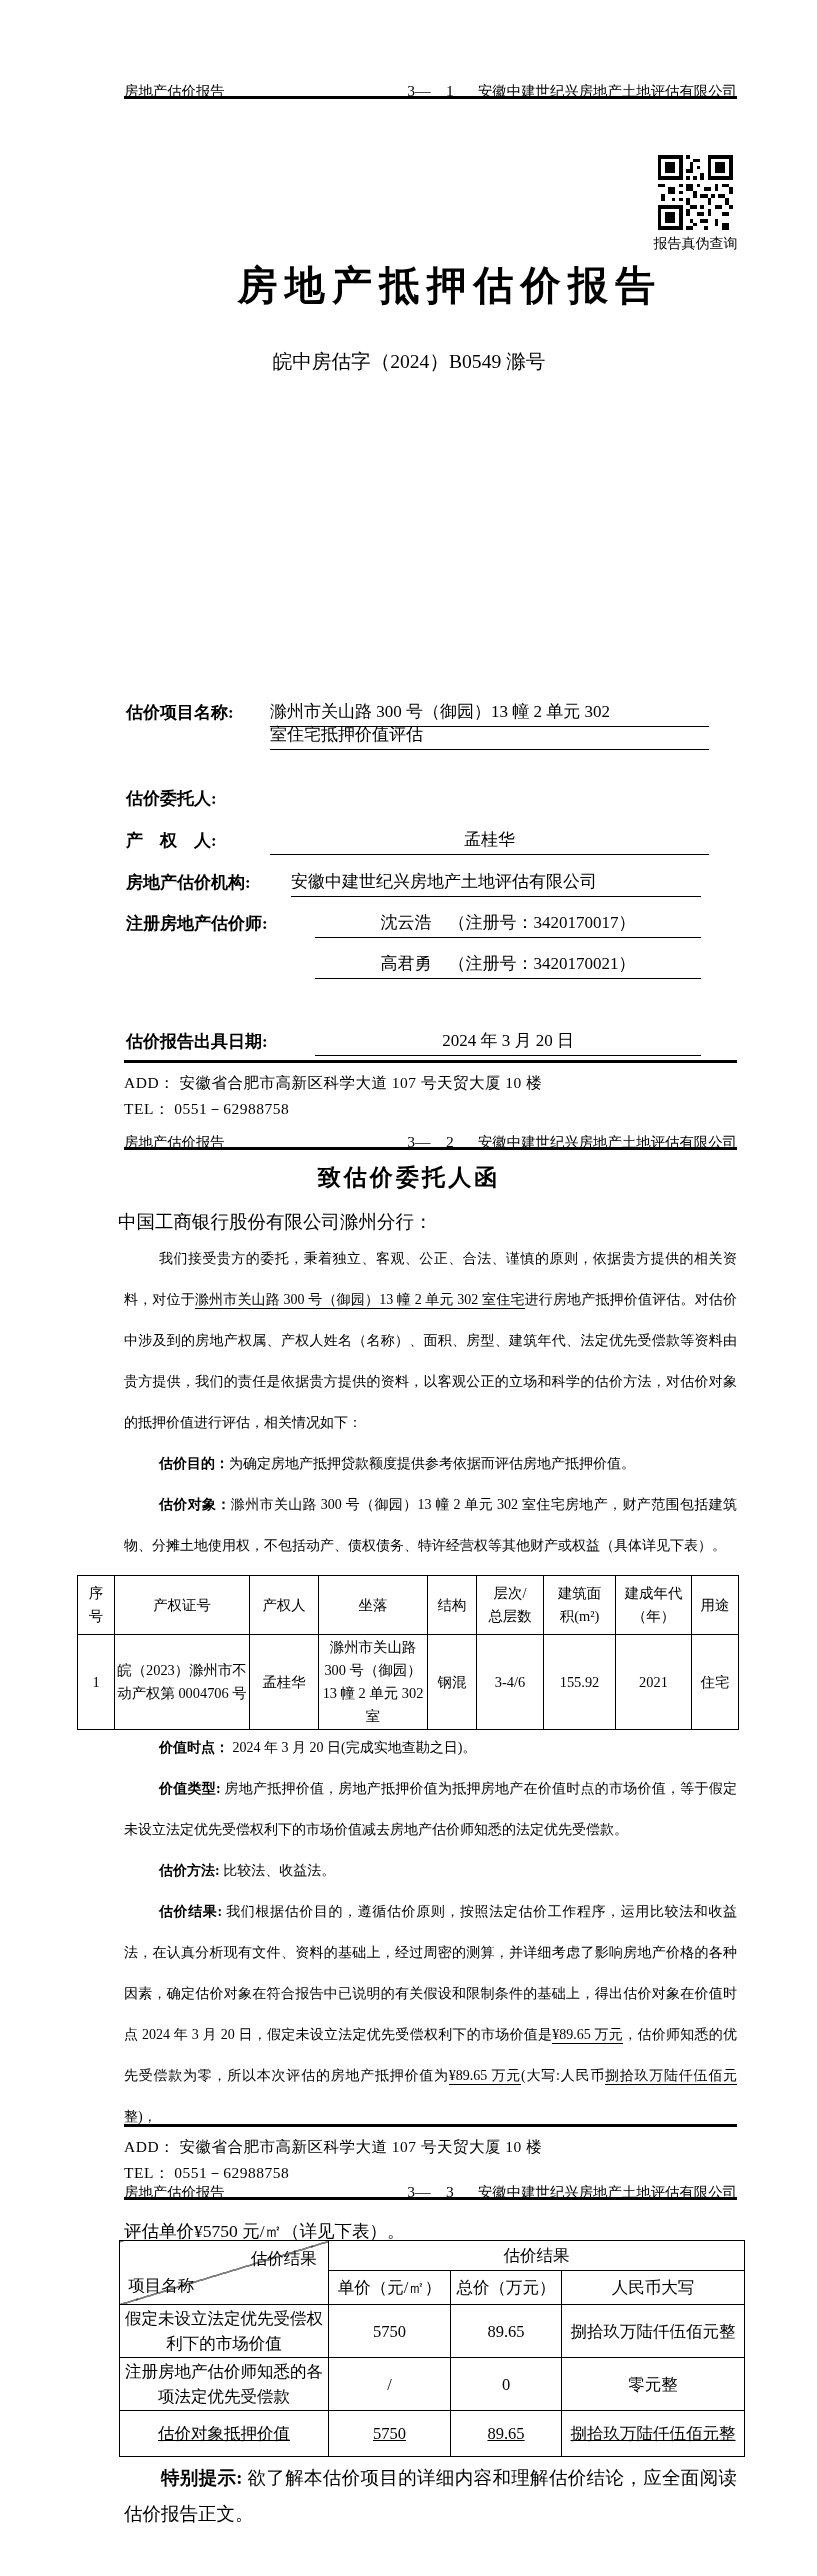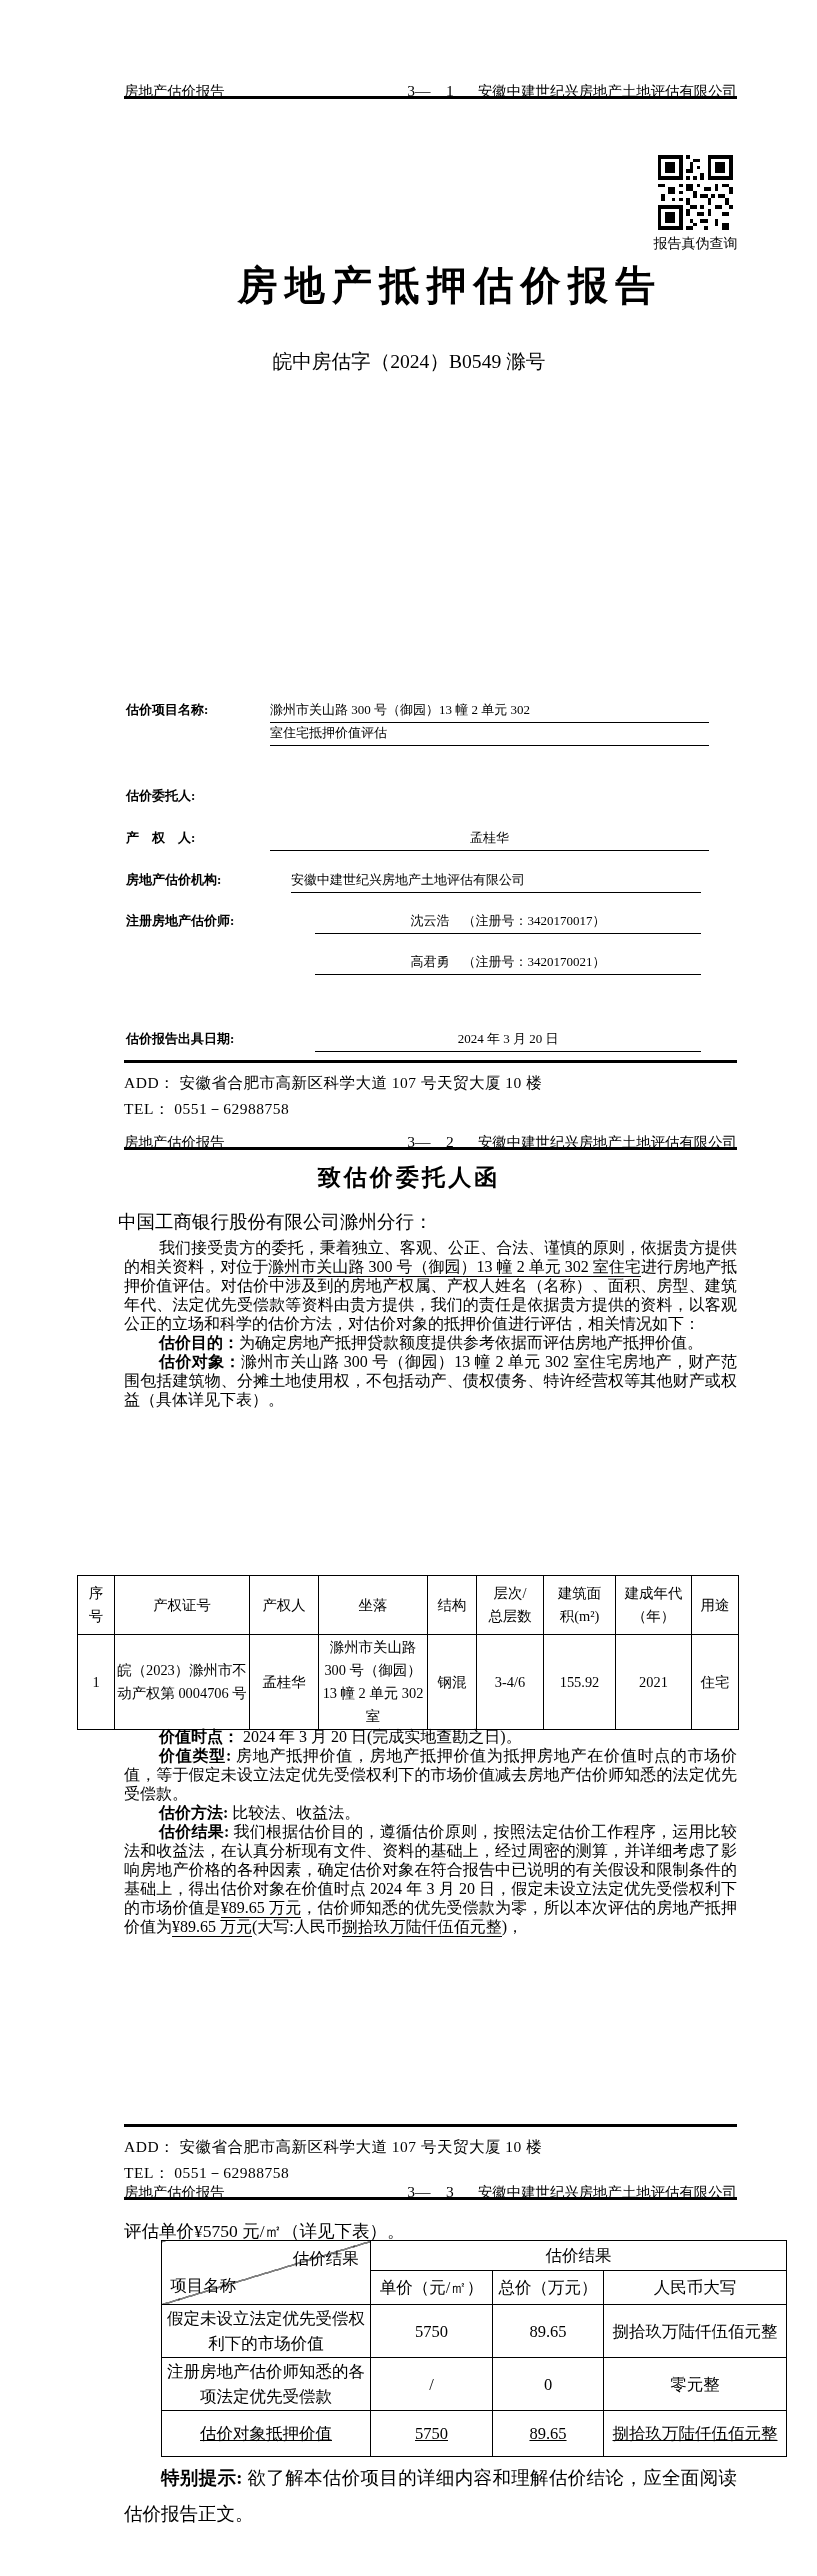--- a/index.html
+++ b/index.html
@@ -6,35 +6,35 @@
   .canvas{position:relative;width:818px;height:3300px;background:#ffffff;overflow:hidden;
           font-family:"Liberation Serif","DejaVu Serif",serif;color:#000;}
   .abs{position:absolute;}
   .pagehead{position:absolute;left:124px;width:613px;display:flex;align-items:baseline;font-size:14.4px;justify-content:space-between;}
   .pagehead .ph-left{flex:1;text-align:left;}
   .pagehead .ph-mid{flex:0 0 auto;font-size:15.5px;white-space:pre;}
   .pagehead .ph-right{flex:1;text-align:right;}
   .rule{position:absolute;left:124px;width:613px;background:#000;}
   .title{position:absolute;left:0;width:818px;text-align:center;font-size:40px;font-weight:700;letter-spacing:7.2px;}
   .subtitle{position:absolute;left:0;width:818px;text-align:center;font-size:19.6px;}
-  .frow{position:absolute;left:126px;display:flex;align-items:center;font-size:13px;height:30px;}
+  .frow{position:absolute;left:126px;display:flex;align-items:flex-end;font-size:17px;height:30px;}
   .flabel{font-weight:700;white-space:pre;padding-bottom:3.1px;}
   .fval{border-bottom:1.5px solid #000;padding-bottom:3.1px;white-space:pre;}
   .w-label-s{width:144px;}
   .w-label-m{width:165px;}
   .w-label-l{width:189px;}
   .w-val-a{width:439px;}
   .w-val-b{width:410px;}
   .w-val-c{width:386px;}
   .tc{text-align:center;}
   .footer-line{position:absolute;left:124px;font-size:15.5px;white-space:pre;letter-spacing:0.5px;}
   .qr-caption{position:absolute;text-align:center;font-size:14px;}
   .lettertitle{position:absolute;left:0;width:818px;text-align:center;font-size:23px;font-weight:700;letter-spacing:3.1px;}
   .salut{position:absolute;left:118px;font-size:18.5px;}
-  .bodyblock{position:absolute;left:124px;width:613px;font-size:16px;line-height:19px;text-align:justify;}
+  .bodyblock{position:absolute;left:124px;width:613px;font-size:14px;line-height:41px;text-align:justify;}
   .bodyblock p{margin:0;text-indent:35px;}
   .b{font-weight:700;}
   .ul{border-bottom:1.5px solid #000;padding-bottom:0.5px;}
   table{border-collapse:collapse;table-layout:fixed;}
   .dtable{position:absolute;background:#fff;}
   .dtable td,.dtable th{border:1px solid #000;text-align:center;vertical-align:middle;font-weight:400;padding:1px 2.1px;box-sizing:border-box;}
   .t1{font-size:14.4px;line-height:23px;}
   .t2{font-size:16.5px;line-height:25px;}
   .pre{white-space:pre-line;}
   .diag{position:relative;background-image:linear-gradient(to bottom right,transparent 49.6%,#000 49.6%,#000 50.4%,transparent 50.4%);}
@@ -223,21 +223,21 @@
 
   <div class="pagehead" style="top:2182px;">
     <span class="ph-left">房地产估价报告</span>
     <span class="ph-mid">3—　3</span>
     <span class="ph-right">安徽中建世纪兴房地产土地评估有限公司</span>
   </div>
   <div class="rule" style="top:2197px;height:3.1px;"></div>
 
   <div class="unitline" style="top:2219px;"><span>评估单价</span><span class="ul">¥5750 元/㎡</span><span>（详见下表）。</span></div>
 
-  <table class="dtable t2" style="top:2240px;left:119px;width:624px;margin-left:42px;">
+  <table class="dtable t2" style="top:2240px;left:119px;width:624px;">
     <colgroup>
       <col style="width:209px">
         <col style="width:122px">
         <col style="width:111px">
         <col style="width:183px">
     </colgroup>
     <tbody>
         <tr style="height:30px;">
       <td rowspan="2" class="diag" style="height:64px;">
         <span class="corner-top">估价结果</span>

